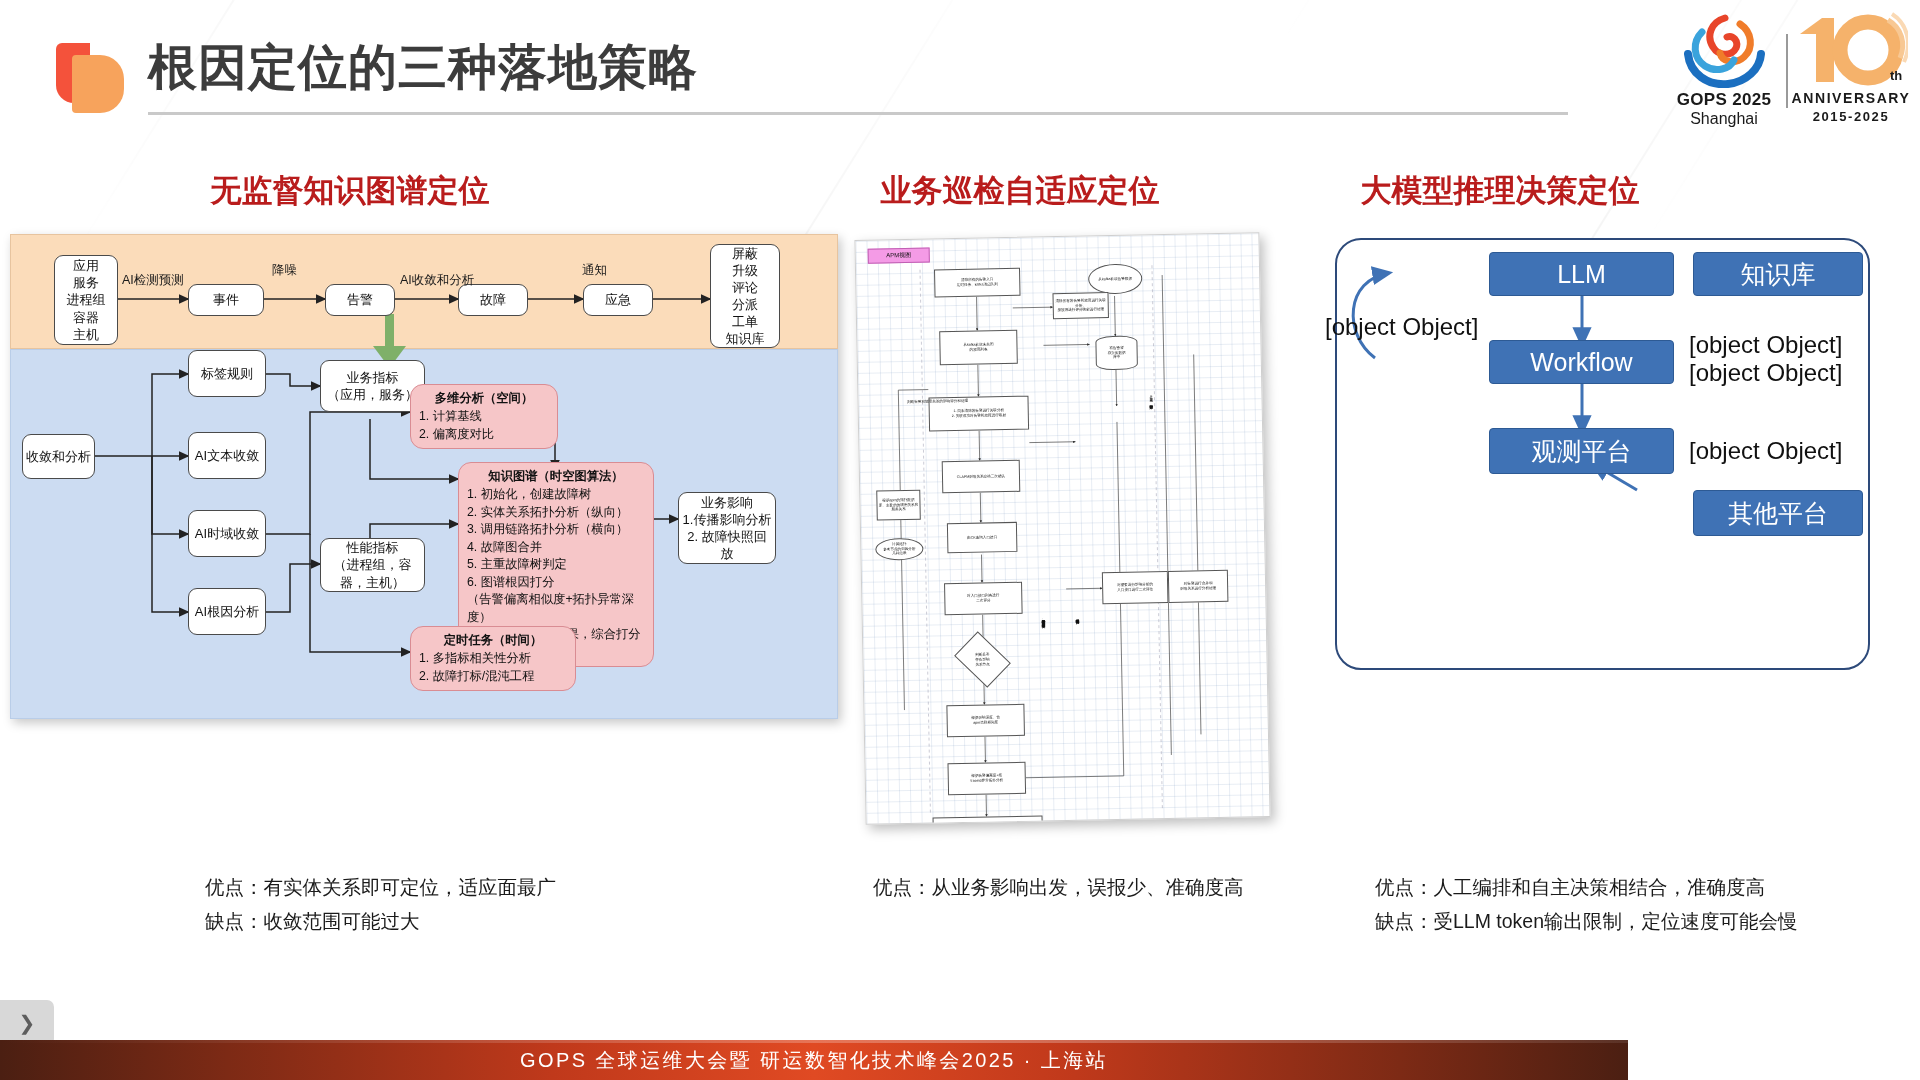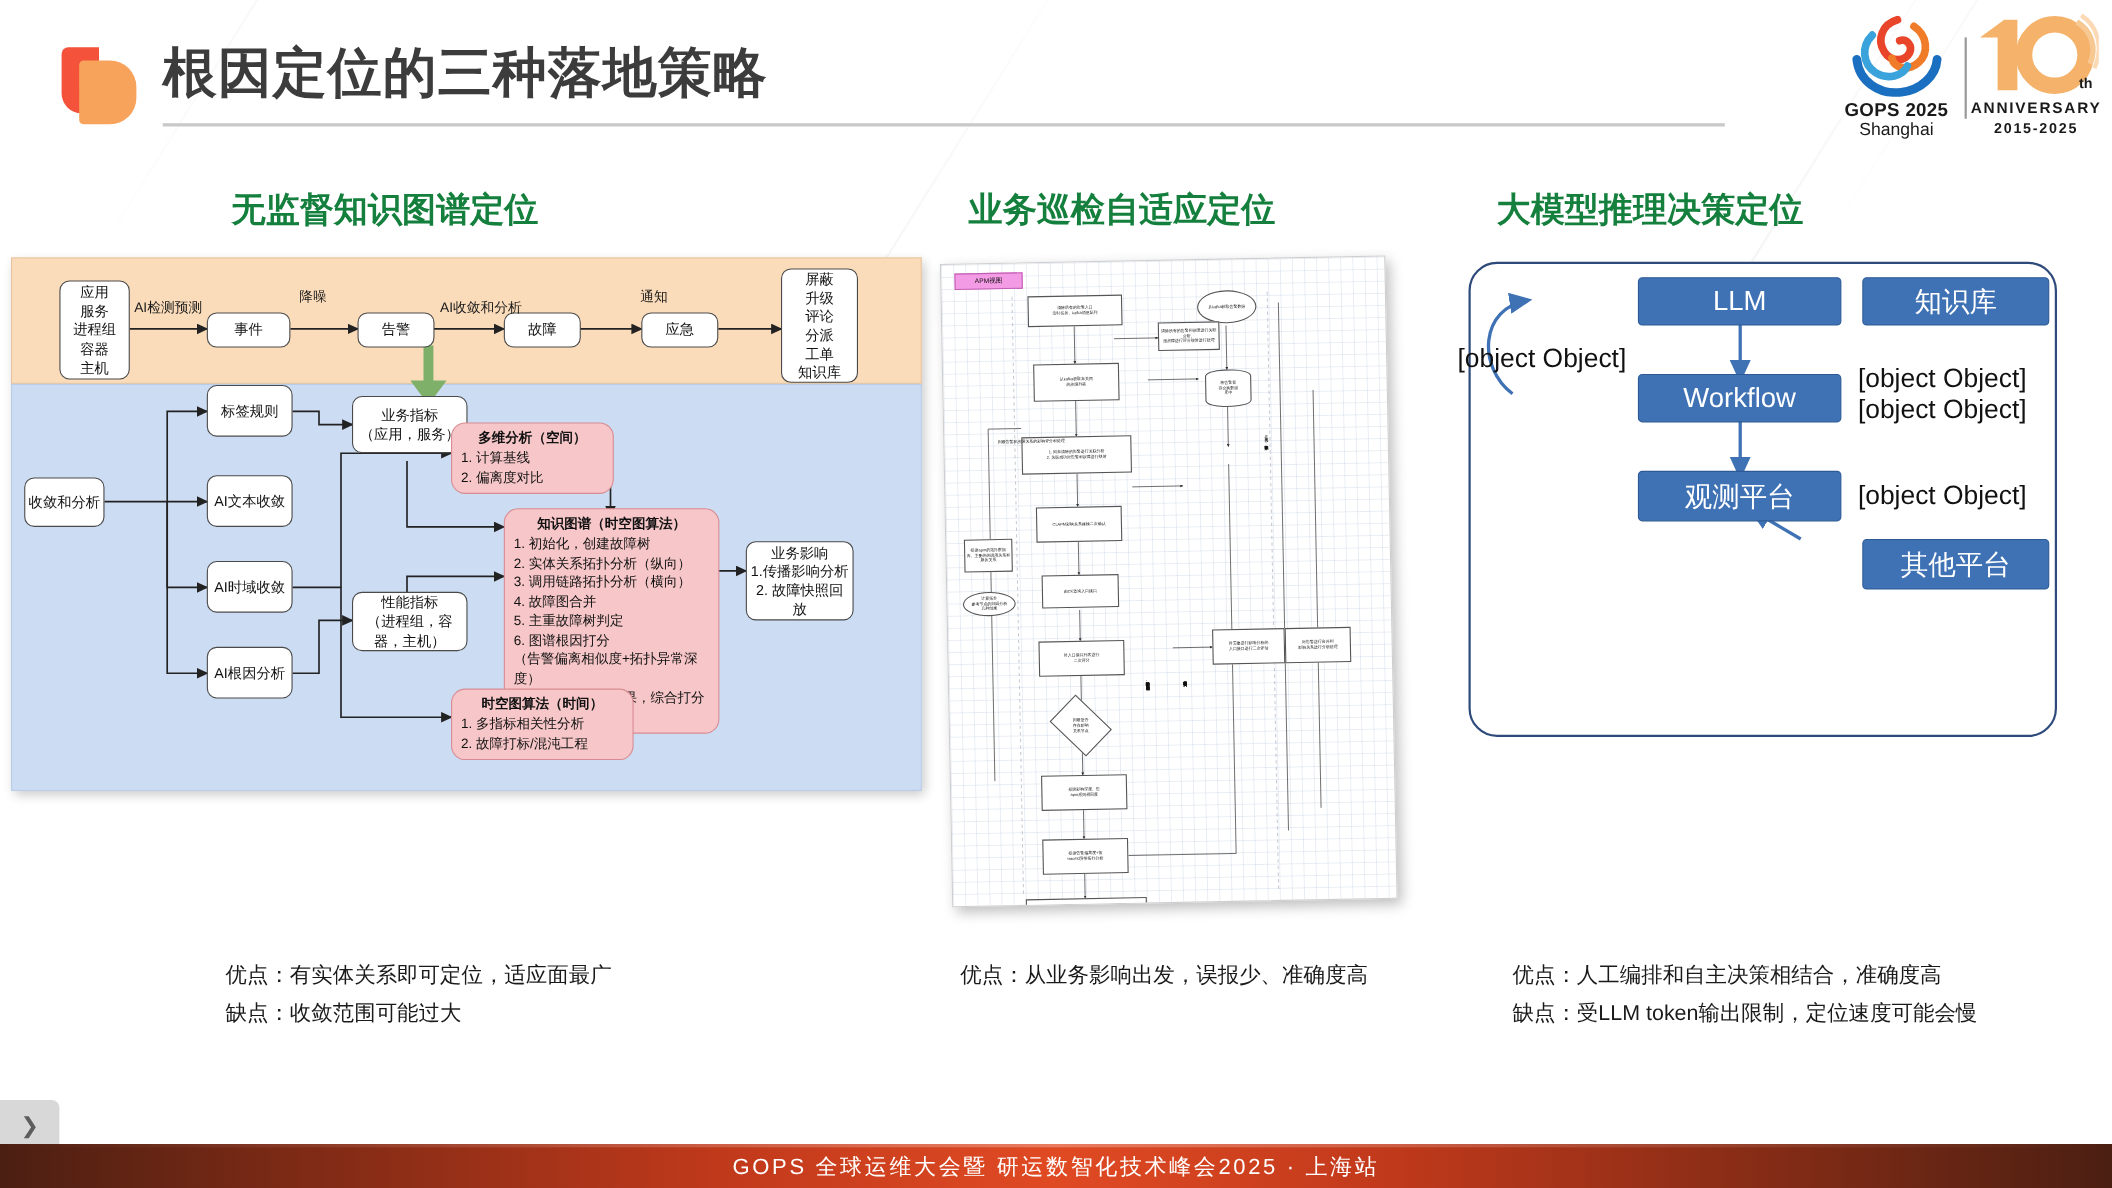--- a/index.html
+++ b/index.html
@@ -31,21 +31,21 @@
   .logo{position:absolute;left:1662px;top:12px;width:250px;height:112px;}
   .logo .swirl{position:absolute;left:20px;top:2px;width:86px;height:74px;}
   .logo .gops{position:absolute;left:6px;top:78px;width:112px;text-align:center;font-size:17px;font-weight:bold;color:#1a1a1a;letter-spacing:.3px;}
   .logo .city{position:absolute;left:6px;top:98px;width:112px;text-align:center;font-size:16px;color:#1a1a1a;}
   .logo .divider{position:absolute;left:124px;top:22px;width:2px;height:74px;background:#9a9a9a;}
   .logo .ten{position:absolute;left:130px;top:0px;width:116px;height:76px;}
   .logo .anniv{position:absolute;left:128px;top:78px;width:122px;text-align:center;font-size:14px;font-weight:bold;color:#1a1a1a;letter-spacing:1.6px;}
   .logo .years{position:absolute;left:128px;top:97px;width:122px;text-align:center;font-size:13px;font-weight:bold;color:#1a1a1a;letter-spacing:1.6px;}
 
   
-  .col-head{position:absolute;font-size:31px;font-weight:bold;color:#15803d;text-align:center;}
+  .col-head{position:absolute;font-size:31px;font-weight:bold;color:#b91c1c;text-align:center;}
   #ch0{left:120px;top:170px;width:460px;}
   #ch1{left:790px;top:170px;width:460px;}
   #ch2{left:1250px;top:170px;width:500px;}
 
   
   .panel1{position:absolute;left:10px;top:234px;width:828px;height:485px;box-shadow:3px 4px 10px rgba(0,0,0,.22);}
   .p1-top{position:absolute;left:0;top:0;width:828px;height:115px;background:#fbdcba;border:1px solid #e7c49f;}
   .p1-bot{position:absolute;left:0;top:115px;width:828px;height:370px;background:#ccdcf2;border:1px solid #b9cde8;}
   .panel1 svg{position:absolute;left:0;top:0;width:828px;height:485px;overflow:visible;}
 
@@ -88,21 +88,21 @@
   #cap0{left:205px;top:870px;}
   #cap1{left:852px;top:870px;margin-left:21px;}
   #cap2{left:1375px;top:870px;}
 
   
   .navchev{position:absolute;left:0;top:1000px;width:54px;height:46px;background:#d8d8d8;
            border-radius:0 7px 7px 0;display:flex;align-items:center;justify-content:center;}
   .navchev span{font-size:20px;color:#5d5d5d;}
 
   
-  .footer{position:absolute;left:0;top:1040px;width:1920px;height:40px;
+  .footer{position:absolute;left:0;top:1040px;width:1628px;height:40px;
           background:linear-gradient(90deg,#4b1f12 0%,#7d2a15 14%,#c0391b 34%,#e04a23 50%,#c0391b 66%,#7d2a15 86%,#4b1f12 100%);
           display:flex;align-items:center;justify-content:center;}
   .footer span{font-size:20px;color:#fff;letter-spacing:2.4px;}
   .footer-hl{position:absolute;left:0;top:1040px;width:1920px;height:3px;
              background:linear-gradient(90deg,rgba(255,255,255,0) 0%,rgba(255,255,255,.28) 50%,rgba(255,255,255,0) 100%);}
 </style>
 </head>
 <body>
 
 <div class="bg-streaks">
@@ -270,21 +270,21 @@
     <span>3. 调用链路拓扑分析（横向）</span><br>
     <span>4. 故障图合并</span><br>
     <span>5. 主重故障树判定</span><br>
     <span>6. 图谱根因打分</span><br>
     <span>（告警偏离相似度+拓扑异常深度）</span><br>
     <span>7. 合并三路根因结果，综合打分</span><br>
     <span>8. 计算故障影响面</span>
   </div>
 
   <div class="pb" style="left:400px;top:392px;width:166px;">
-    <span class="bt">时空图算法（时间）</span>
+    <span class="bt">定时任务（时间）</span>
     <span>1. 多指标相关性分析</span><br>
     <span>2. 故障打标/混沌工程</span>
   </div>
 </div>
 
 <div class="panel2">
   <div class="grid-bg"></div>
   <div class="p2-tag">APM视图</div>
 
   <svg>

